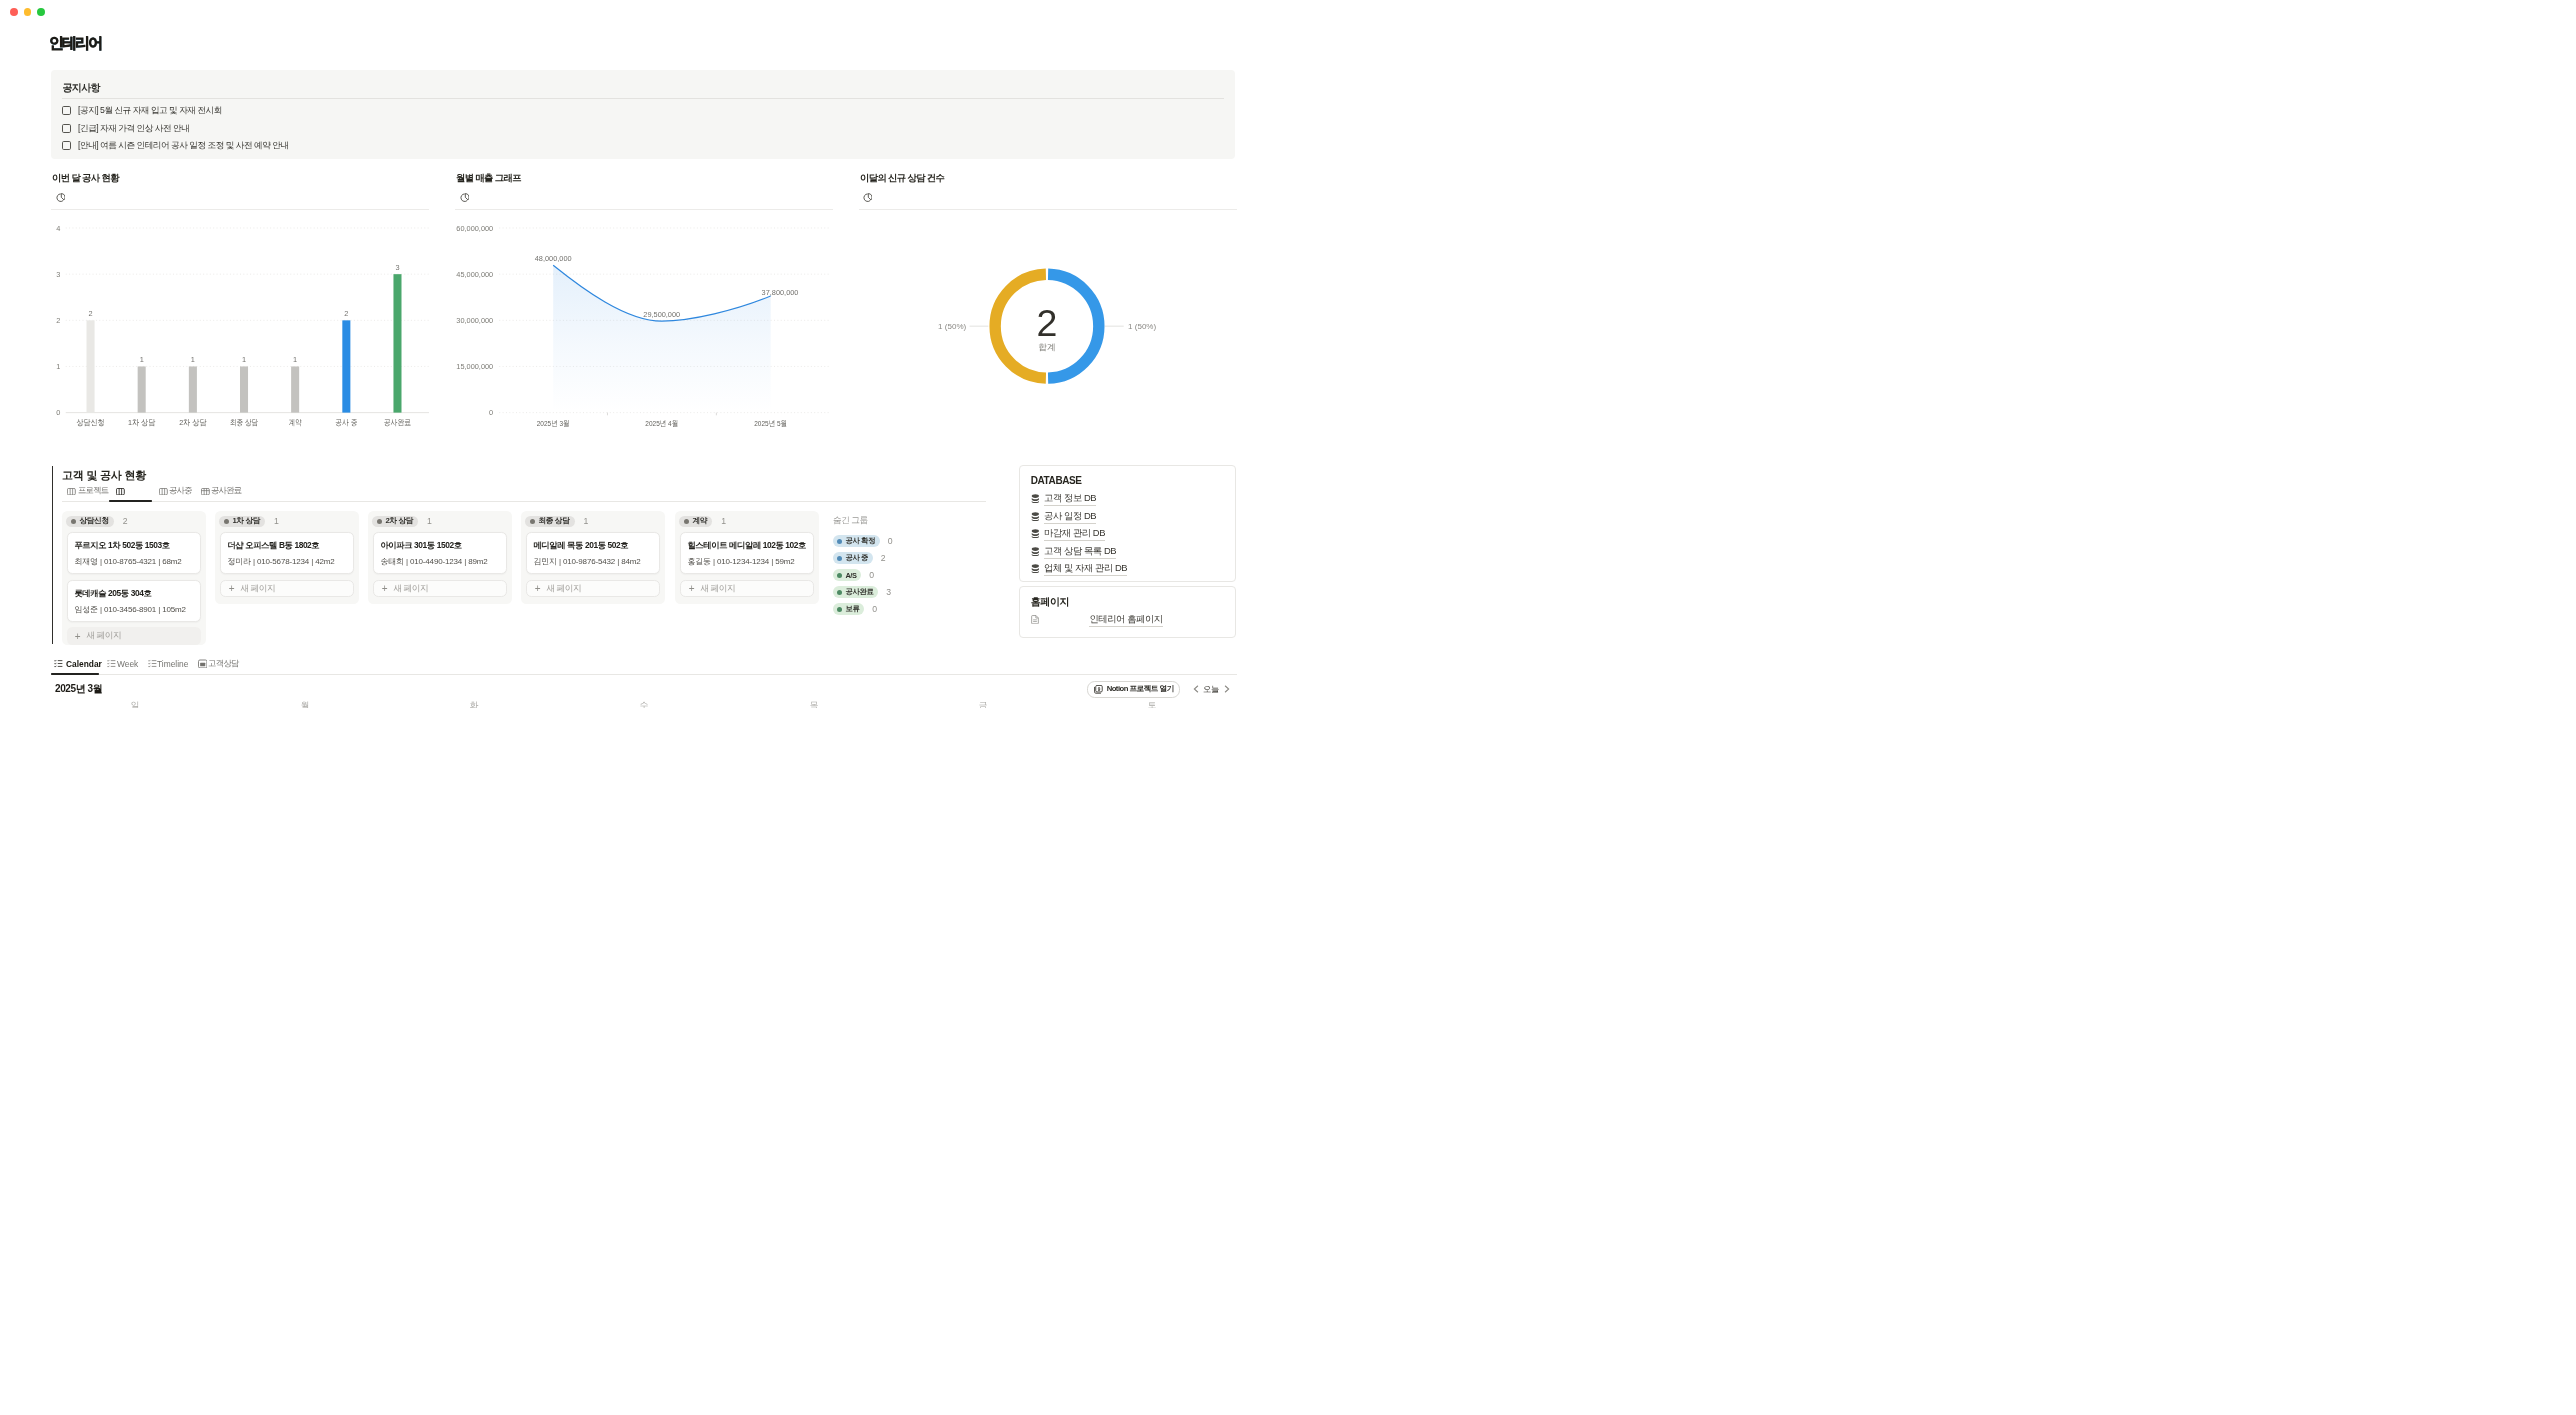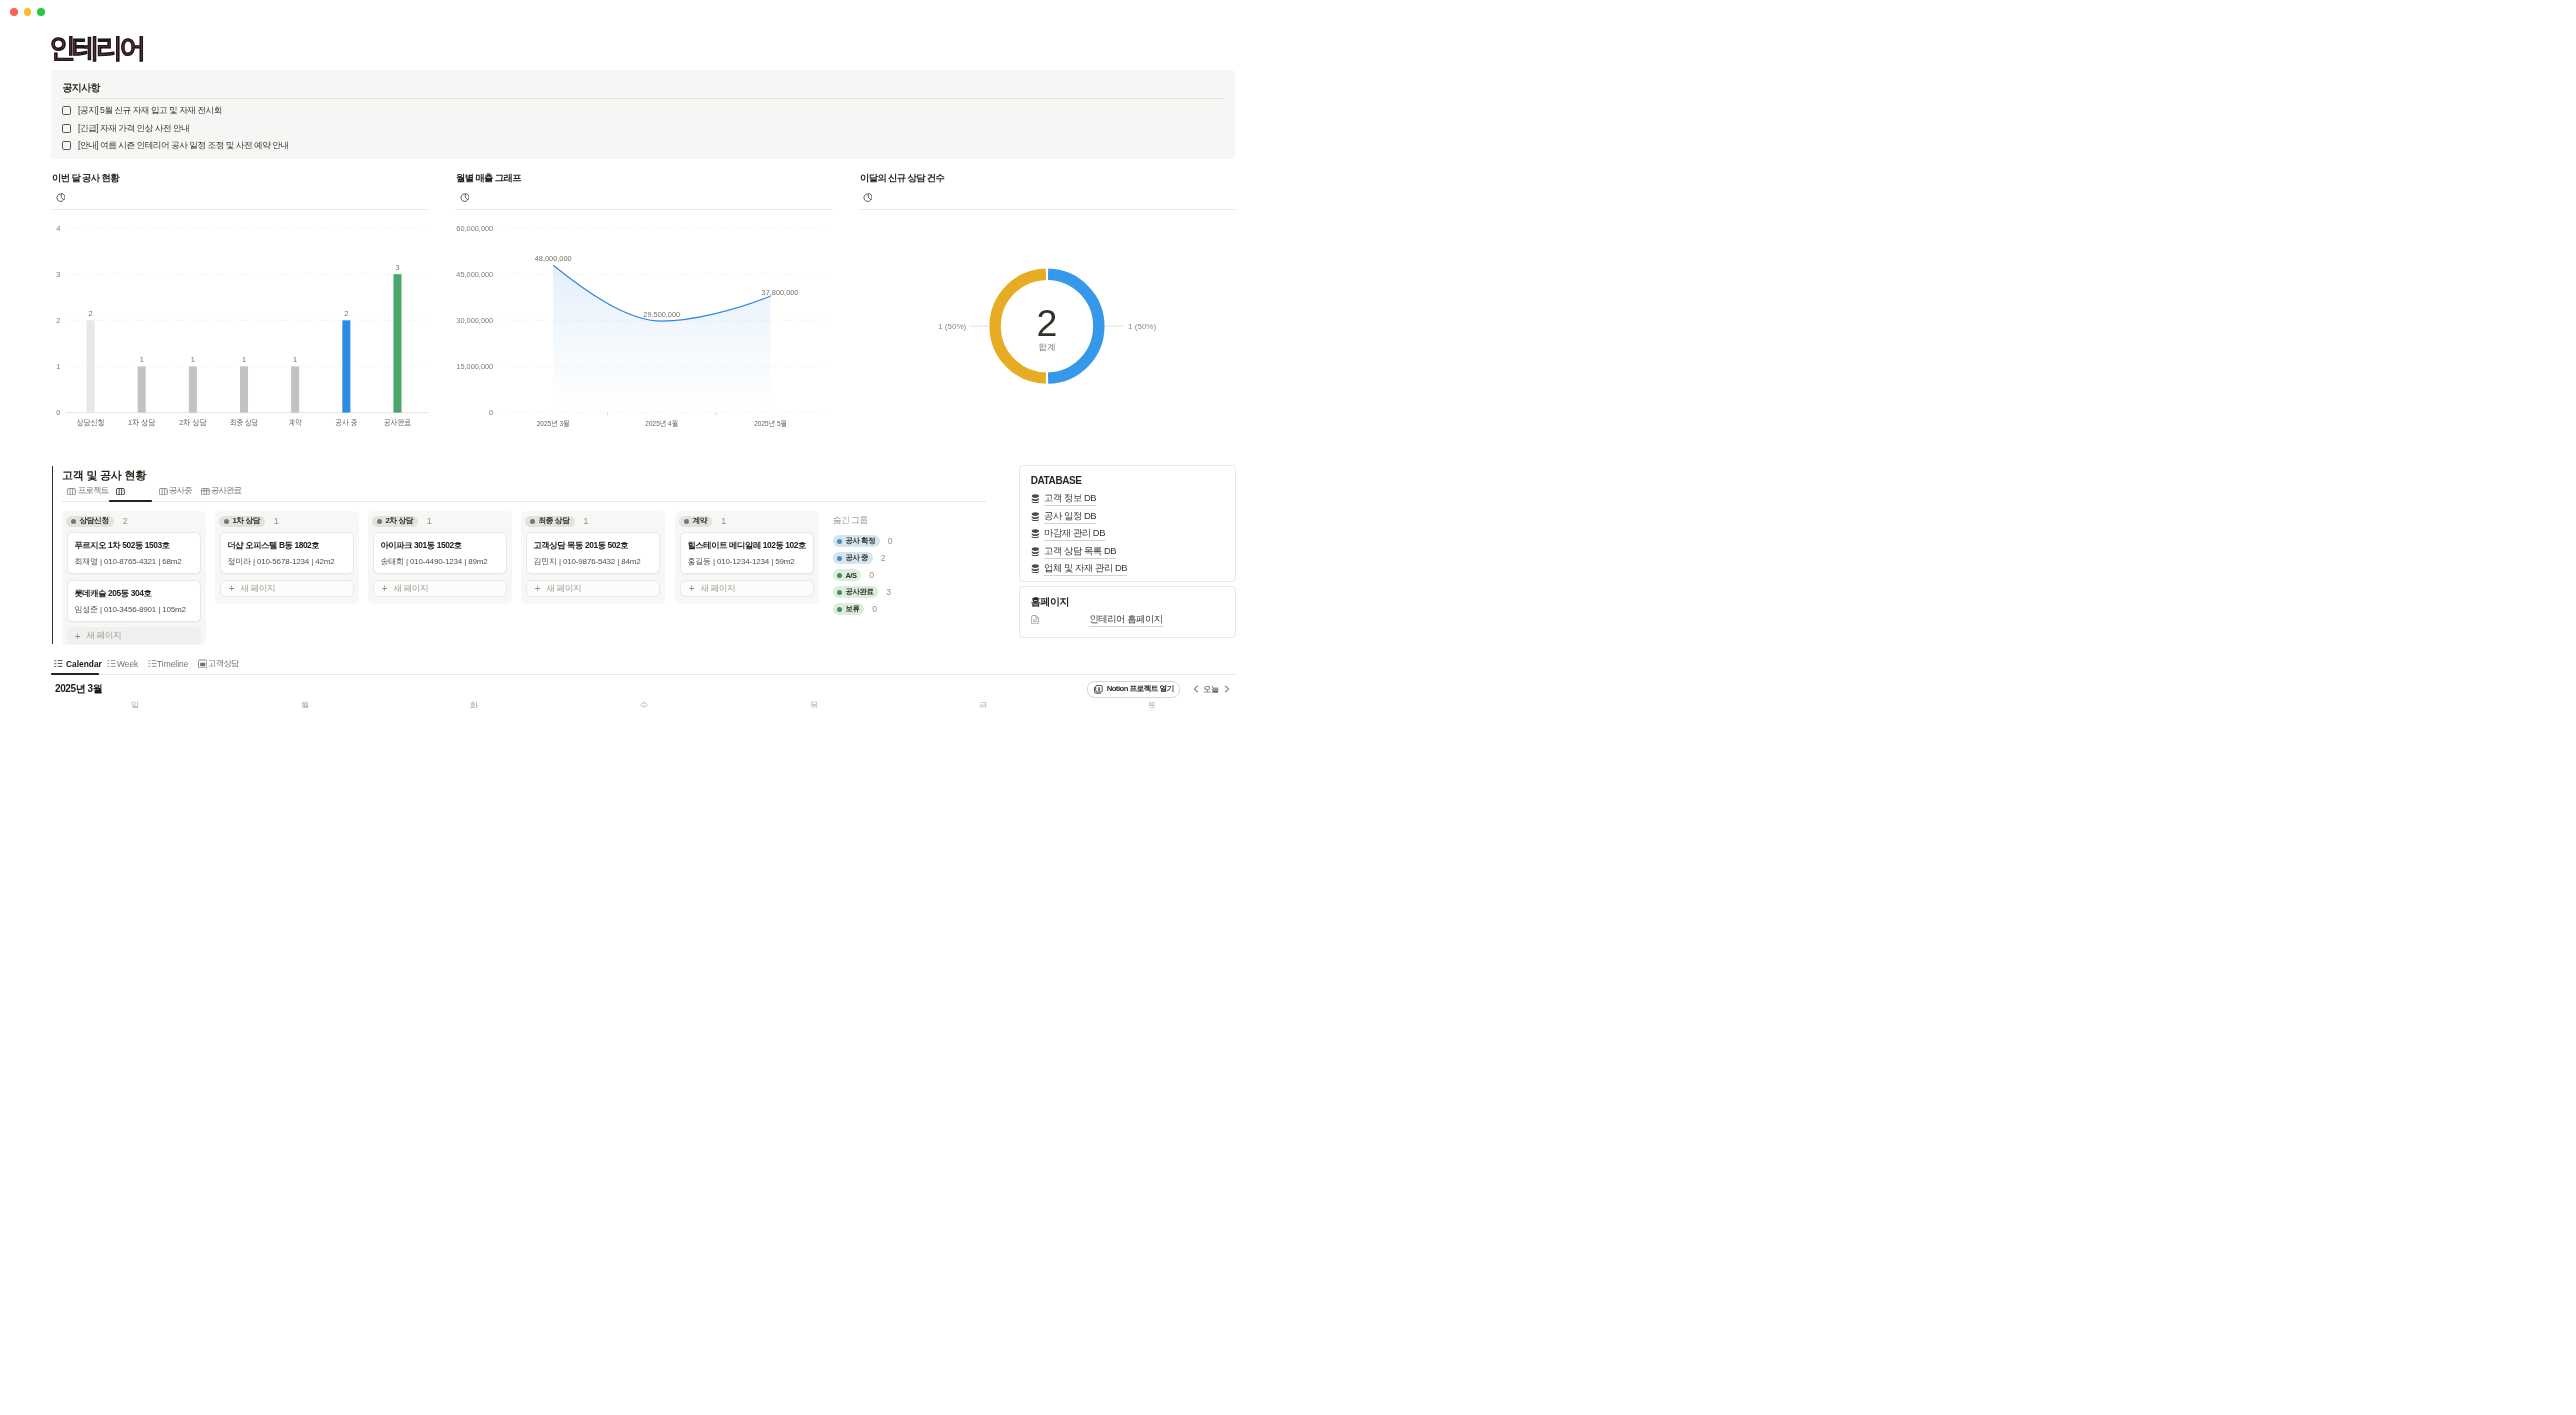--- a/index.html
+++ b/index.html
@@ -1,21 +1,21 @@
 <!DOCTYPE html>
 <html style="font-size:10.7px"><head>
 <meta charset="utf-8">
 <style>
 html,body{margin:0;padding:0;background:#fff;}
 body{width:1288px;height:708px;position:relative;overflow:hidden;
   font-family:"Liberation Sans",sans-serif;color:#37352F;
   -webkit-font-smoothing:antialiased;}
 .abs{position:absolute;}
 .dot{position:absolute;width:7.8px;height:7.8px;border-radius:50%;top:8.2px;}
-.h1{position:absolute;left:49px;top:35px;font-size:27px;font-weight:700;color:#ec4899;letter-spacing:-0.13em;line-height:1;-webkit-text-stroke:0.7px #1D1B16;}
+.h1{position:absolute;left:49px;top:35px;font-size:15px;font-weight:700;color:#0369a1;letter-spacing:-0.13em;line-height:1;-webkit-text-stroke:0.7px #1D1B16;}
 .callout{position:absolute;left:51px;top:70px;width:1184px;height:89px;background:#F6F6F4;border-radius:4px;}
 .co-title{position:absolute;left:11.4px;top:10.7px;font-size:10px;font-weight:700;color:#30302C;letter-spacing:-0.06em;}
 .co-div{position:absolute;left:11.4px;right:11.4px;top:28px;height:0.7px;background:#E3E2DF;}
 .todo{position:absolute;left:11.4px;height:11.4px;display:flex;align-items:center;font-size:8.7px;color:#34332E;letter-spacing:-0.06em;}
 .cb{width:7px;height:7px;border:1px solid #55544F;border-radius:1.7px;margin-right:6.7px;flex:none;}
 .sec-title{position:absolute;font-size:9.4px;font-weight:700;color:#26251F;letter-spacing:-0.07em;}
 .chart-div{position:absolute;height:0.7px;background:#ECEBE9;width:378px;top:209px;}
 svg{display:block}
 .xlab{font-size:12px;fill:#62615C;}
 .ylab{font-size:11px;fill:#7D7C76;}
@@ -254,21 +254,21 @@
       <div class="t2">송태희 | 010-4490-1234 | 89m2</div>
     </div>
   <div class="newpage"><span class="plus">+</span>새 페이지</div>
 </div>
 <div class="kcol" style="left:521px;height:93px;">
   <div class="khead">
       <span class="kpill"><span class="kdot"></span>최종 상담</span>
       <span class="kcount">1</span>
     </div>
   <div class="kcard">
-      <div class="t1">고객상담 목동 201동 502호</div>
+      <div class="t1">메디알레 목동 201동 502호</div>
       <div class="t2">김민지 | 010-9876-5432 | 84m2</div>
     </div>
   <div class="newpage"><span class="plus">+</span>새 페이지</div>
 </div>
 <div class="kcol" style="left:675px;height:93px;">
   <div class="khead">
       <span class="kpill"><span class="kdot"></span>계약</span>
       <span class="kcount">1</span>
     </div>
   <div class="kcard">

